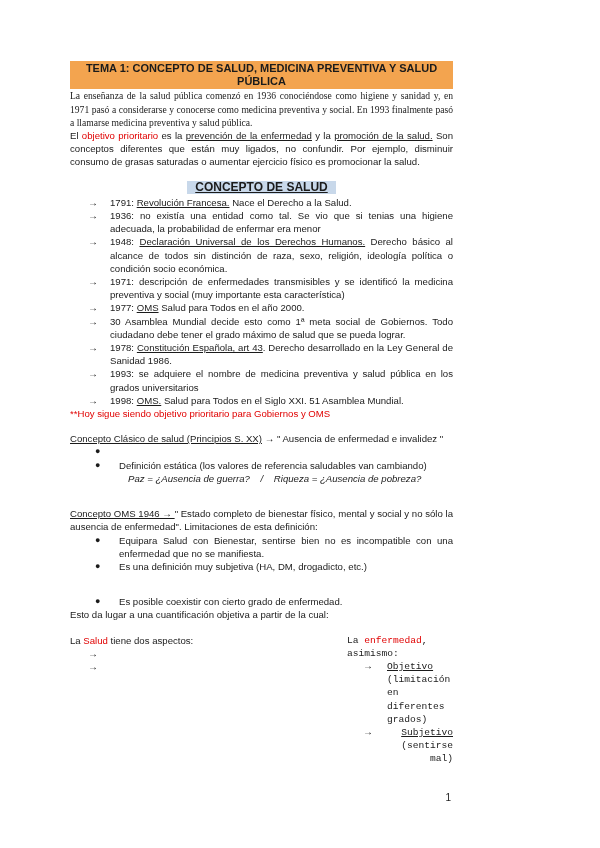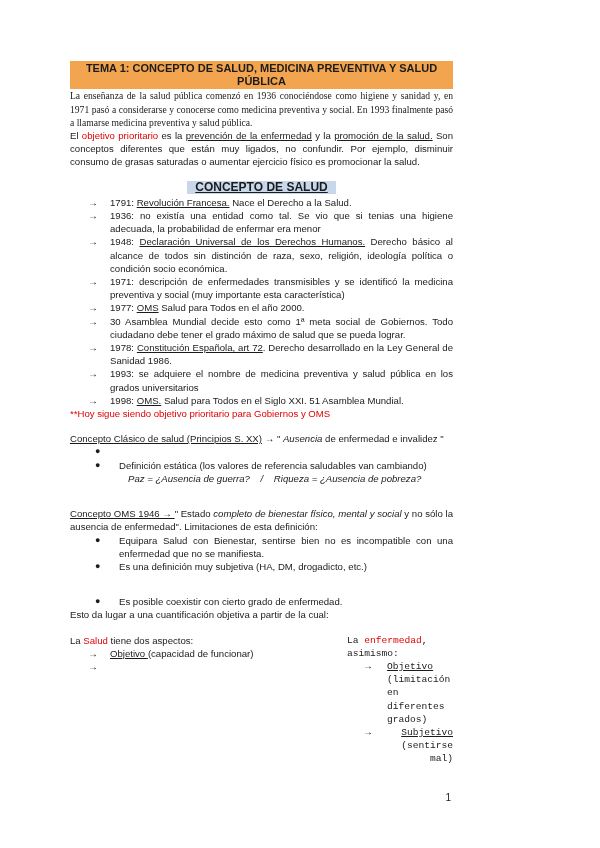--- a/index.html
+++ b/index.html
@@ -15,21 +15,21 @@
     background:#ffffff;
     box-sizing:border-box;
     padding:61px 70px 0 70px;
     font-family:"Liberation Sans","DejaVu Sans",sans-serif;
     font-size:9.6px;
     line-height:13.2px;
     color:var(--ink);
     overflow:hidden;
   }
   .u{text-decoration:underline;}
-  .i{font-style:italic;}
+  .i{}
   .red{color:var(--red);}
   .title-wrap{text-align:center;}
   .title-hl{
     background:var(--hl-orange);
     font-weight:bold;
     font-size:11px;
     padding:1px 3px;
     display:inline-block;
   }
   p.body{margin:0;text-align:justify;}
@@ -116,21 +116,21 @@
     <li>
       <span class="marker">→</span>
       <span class="li-text"><span>1977: </span><span class="u">OMS</span><span> Salud para Todos en el año 2000.</span></span>
     </li>
     <li>
       <span class="marker">→</span>
       <span class="li-text"><span>30 Asamblea Mundial decide esto como 1ª meta social de Gobiernos. Todo ciudadano debe tener el grado máximo de salud que se pueda lograr.</span></span>
     </li>
     <li>
       <span class="marker">→</span>
-      <span class="li-text"><span>1978: </span><span class="u">Constitución Española, art 72</span><span>. Derecho desarrollado en la Ley General de Sanidad 1986.</span></span>
+      <span class="li-text"><span>1978: </span><span class="u">Constitución Española, art 43</span><span>. Derecho desarrollado en la Ley General de Sanidad 1986.</span></span>
     </li>
     <li>
       <span class="marker">→</span>
       <span class="li-text"><span>1993: se adquiere el nombre de medicina preventiva y salud pública en los grados universitarios</span></span>
     </li>
     <li>
       <span class="marker">→</span>
       <span class="li-text"><span>1998: </span><span class="u">OMS.</span><span> Salud para Todos en el Siglo XXI. 51 Asamblea Mundial.</span></span>
     </li>
   </ul>
@@ -175,21 +175,20 @@
   </div>
 
   <p class="body summary">Esto da lugar a una cuantificación objetiva a partir de la cual:</p>
 
   <div class="columns">
     <div class="col-left">
       <p class="col-header"><span>La </span><span class="red">Salud</span><span> tiene dos aspectos:</span></p>
       <ul>
         <li>
           <span class="marker">→</span>
-          <span class="li-text" style="text-align:left"><span class="u">Objetivo </span><span>(capacidad de funcionar)</span></span>
         </li>
         <li>
           <span class="marker">→</span>
         </li>
       </ul>
     </div>
     <div class="col-right">
       <p class="col-header"><span>La </span><span class="red">enfermedad</span><span>, asimismo:</span></p>
       <ul>
         <li>

